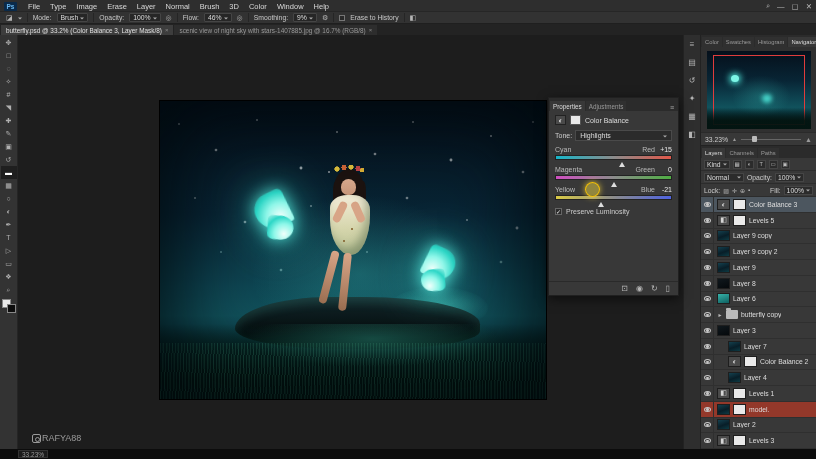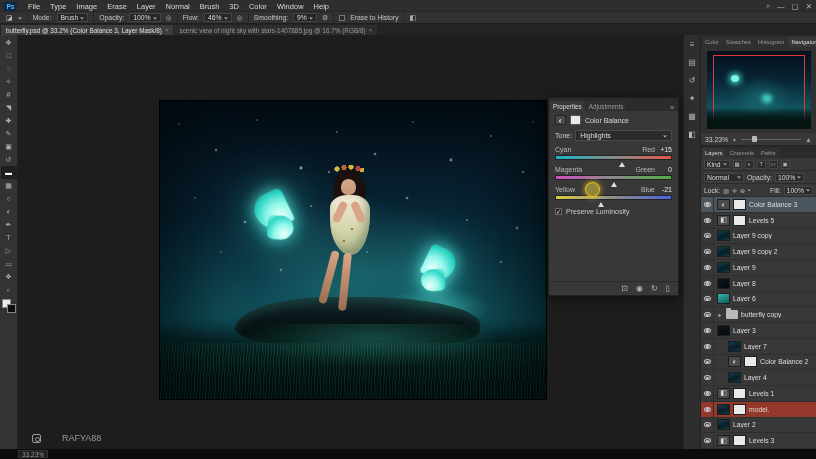--- a/index.html
+++ b/index.html
@@ -98,21 +98,21 @@
     background:
       radial-gradient(ellipse 180px 40px at 55% 20%, rgba(70,220,190,0.30), transparent 70%),
       linear-gradient(180deg, rgba(4,26,24,0) 0%, rgba(5,32,28,0.85) 30%, #03140f 75%); }
   .grass::after { content:""; position:absolute; left:0; right:0; top:25%; bottom:0;
     background:
       repeating-linear-gradient(93deg, rgba(90,200,160,0.18) 0 1px, transparent 1px 3px),
       repeating-linear-gradient(87deg, rgba(20,90,70,0.25) 0 1px, transparent 1px 5px); }
   .vignette { position:absolute; inset:0; box-shadow:inset 0 0 70px 25px rgba(1,8,12,0.75); }
 
   .caption { position:absolute; left:0; right:0; top:374px; text-align:center; font-size:21px; font-weight:bold; color:#f5f5f5; letter-spacing:1px; text-shadow:0 2px 4px rgba(0,0,0,.9), 0 0 2px rgba(0,0,0,.8); }
-  .watermark { position:absolute; left:14px; bottom:6px; display:flex; align-items:center; gap:21px; color:#9a9a9a; font-size:9px; }
+  .watermark { position:absolute; left:14px; bottom:6px; display:flex; align-items:center; gap:1px; color:#9a9a9a; font-size:9px; }
   .ig { width:9px; height:9px; border:1px solid #9a9a9a; border-radius:2px; position:relative; }
   .ig::after { content:""; position:absolute; left:2px; top:2px; width:3px; height:3px; border:1px solid #9a9a9a; border-radius:50%; }
 
   
   .dock-strip { width:17px; background:#2e2e2e; border-left:1px solid #222; display:flex; flex-direction:column; align-items:center; padding-top:3px; gap:6px; color:#b5b5b5; font-size:8px; flex:0 0 17px; }
   .dock-icon { width:13px; height:12px; display:flex; align-items:center; justify-content:center; }
 
   
   .rpanel { width:116px; background:#383838; border-left:1px solid #222; display:flex; flex-direction:column; font-size:6.8px; color:#ccc; flex:0 0 116px; }
   .ptabs { display:flex; height:12px; background:#2b2b2b; align-items:flex-end; gap:1px; padding:1px 1px 0; font-size:5.8px; }

